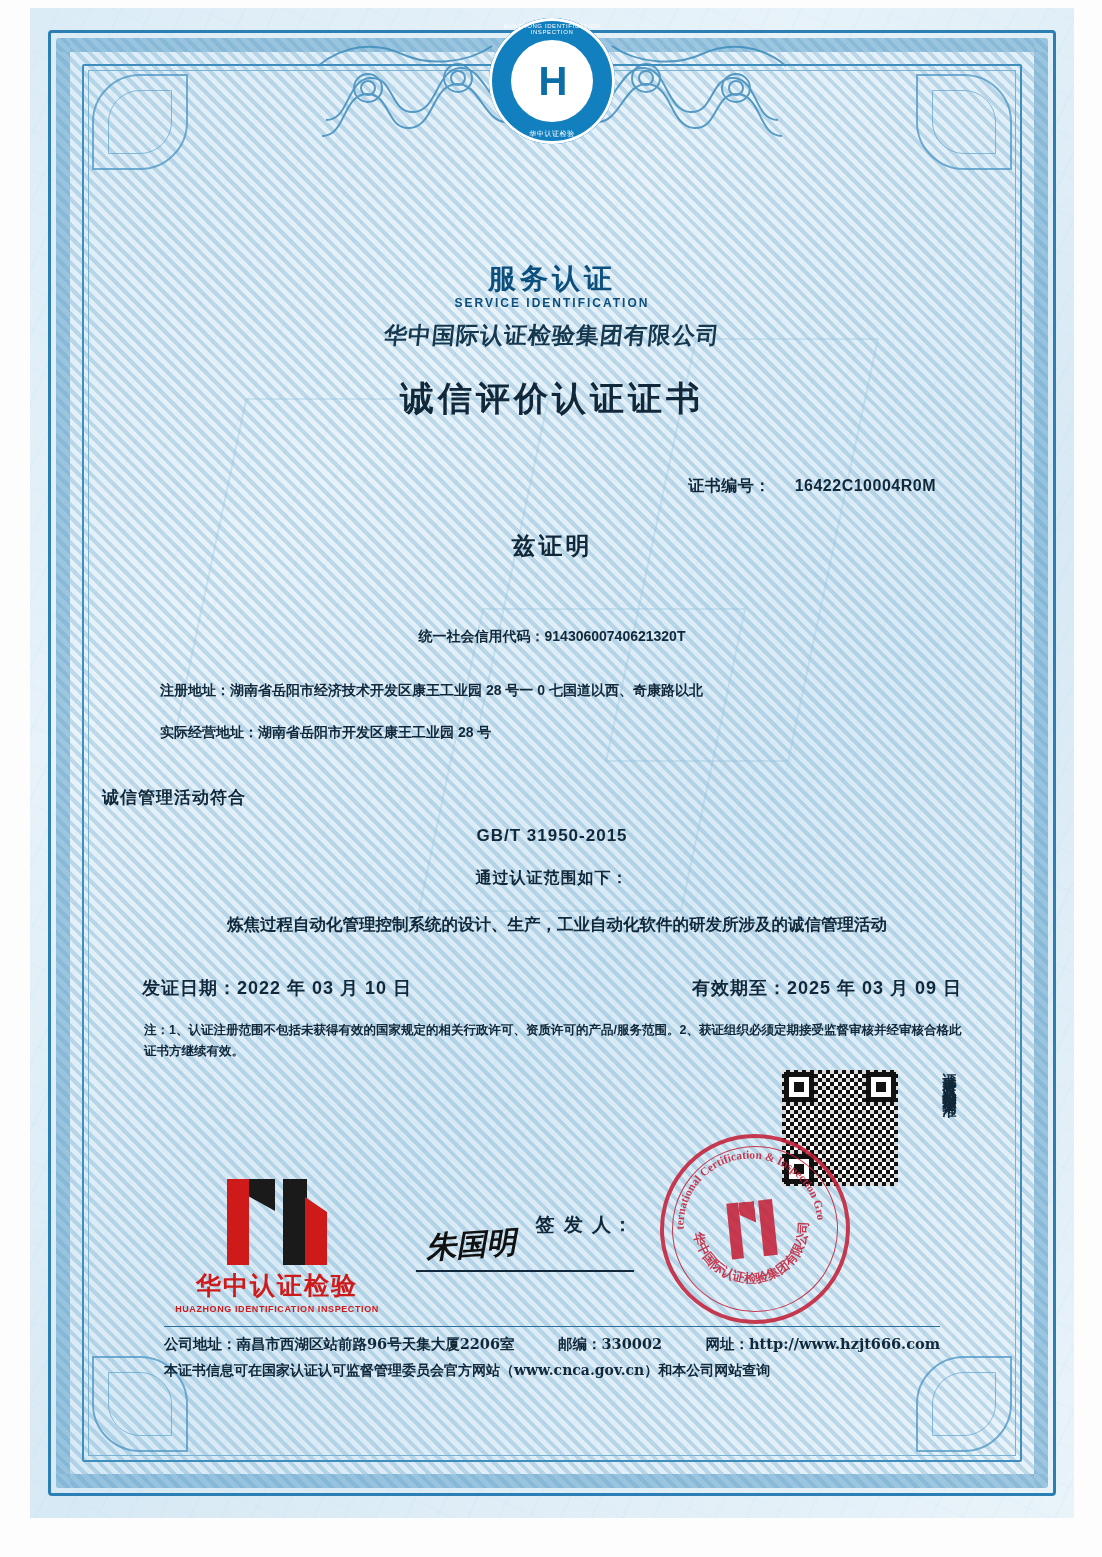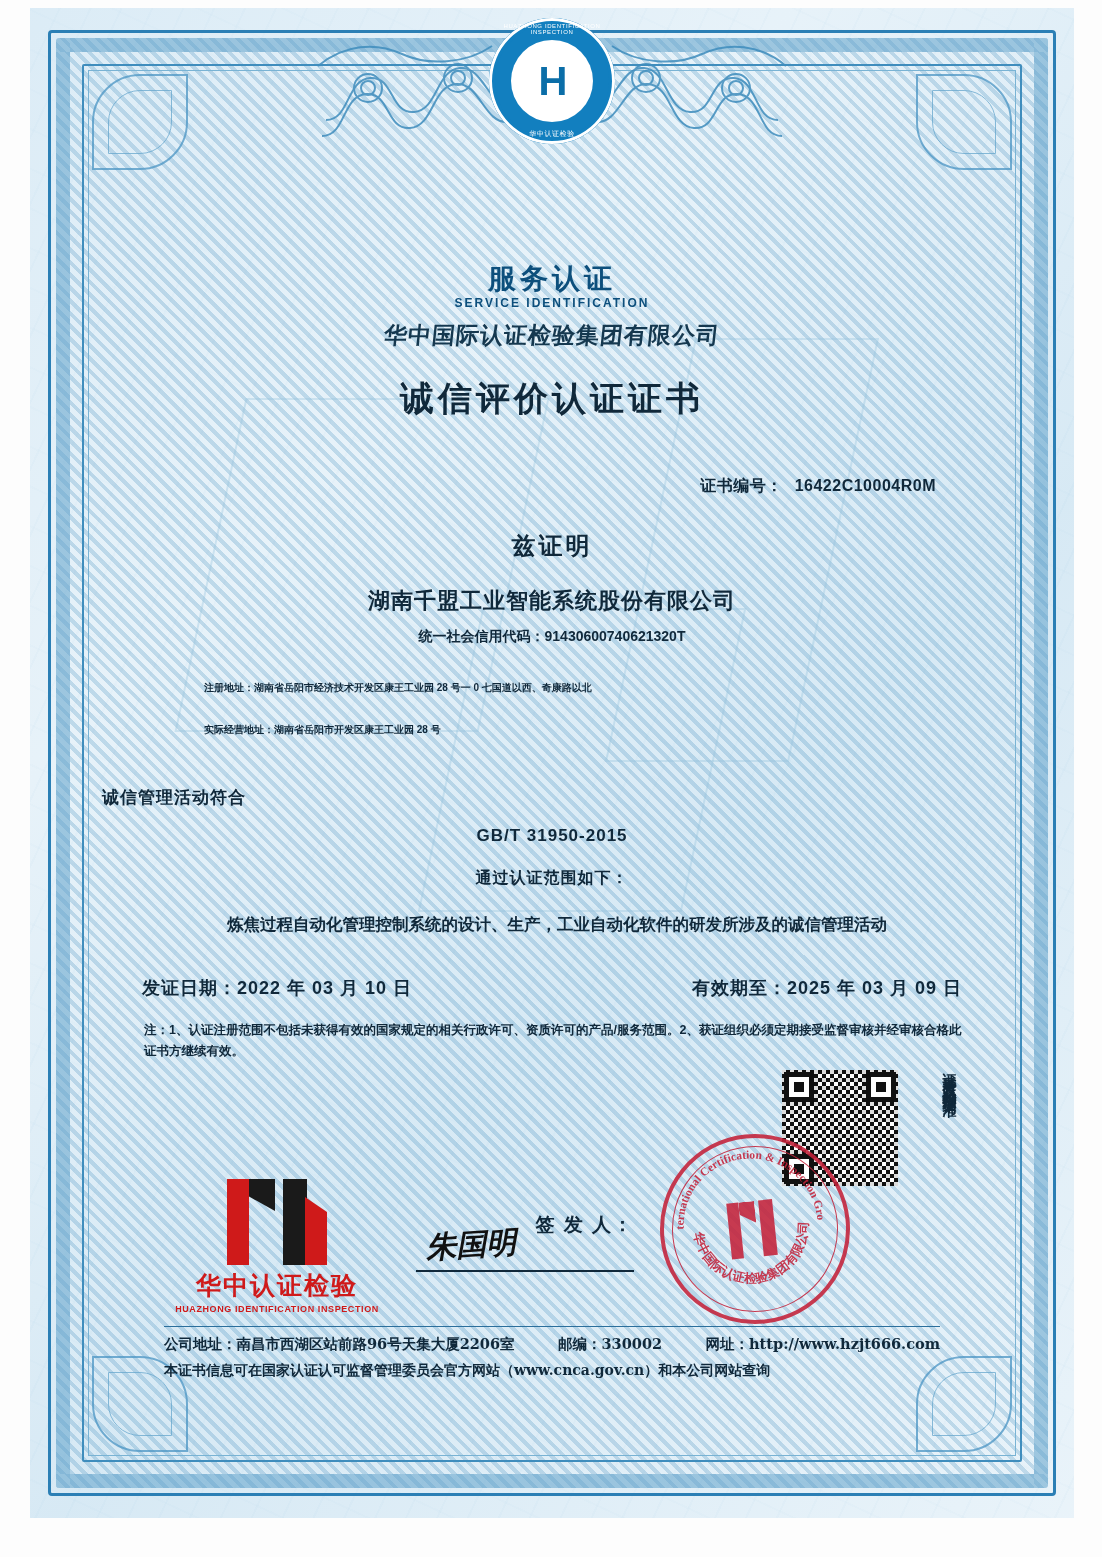--- a/index.html
+++ b/index.html
@@ -180,21 +180,21 @@
     letter-spacing: 4px;
   }
   .cert-no {
     position: absolute;
     top: 356px; right: 66px;
     font-size: 16px;
     font-weight: bold;
     color: #10283a;
     letter-spacing: .5px;
   }
-  .cert-no .num { margin-left: 12px; }
+  .cert-no .num { margin-left: 24px; }
 
   .hereby {
     position: absolute;
     top: 410px; left: 0; right: 0;
     text-align: center;
     font-size: 24px;
     font-weight: bold;
     color: #10283a;
     letter-spacing: 3px;
   }
@@ -211,25 +211,24 @@
     position: absolute;
     top: 508px; left: 0; right: 0;
     text-align: center;
     font-size: 14px;
     font-weight: bold;
     color: #10283a;
   }
   .addr-line {
     position: absolute;
     left: 58px; right: 40px;
-    font-size: 10px;
+    font-size: 14px;
     font-weight: bold;
     color: #10283a;
     line-height: 1.5;
-    margin-left: 44px;
   }
   .addr-reg { top: 560px; }
   .addr-op  { top: 602px; }
 
   .conform {
     position: absolute;
     top: 666px; left: 0; right: 0;
     text-align: left;
     font-size: 17px;
     font-weight: bold;
@@ -540,21 +539,20 @@
       <div class="service-en">SERVICE IDENTIFICATION</div>
       <div class="company-brush">华中国际认证检验集团有限公司</div>
 
       <div class="cert-title">诚信评价认证证书</div>
 
       <div class="cert-no">
         <span>证书编号：</span><span class="num">16422C10004R0M</span>
       </div>
 
       <div class="hereby">兹证明</div>
-      <div class="org-name">湖南千盟工业智能系统股份有限公司</div>
       <div class="credit-code">统一社会信用代码：91430600740621320T</div>
 
       <div class="addr-line addr-reg">注册地址：湖南省岳阳市经济技术开发区康王工业园 28 号一 0 七国道以西、奇康路以北</div>
       <div class="addr-line addr-op">实际经营地址：湖南省岳阳市开发区康王工业园 28 号</div>
 
       <div class="conform">诚信管理活动符合</div>
       <div class="standard">GB/T 31950-2015</div>
       <div class="scope-label">通过认证范围如下：</div>
       <div class="scope-text">炼焦过程自动化管理控制系统的设计、生产，工业自动化软件的研发所涉及的诚信管理活动</div>
 

